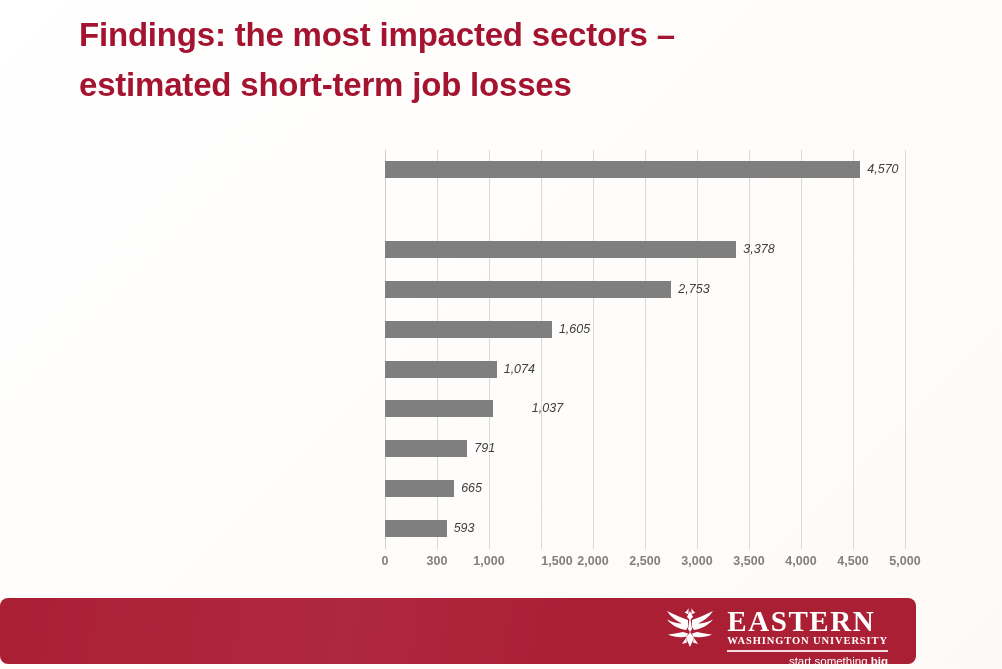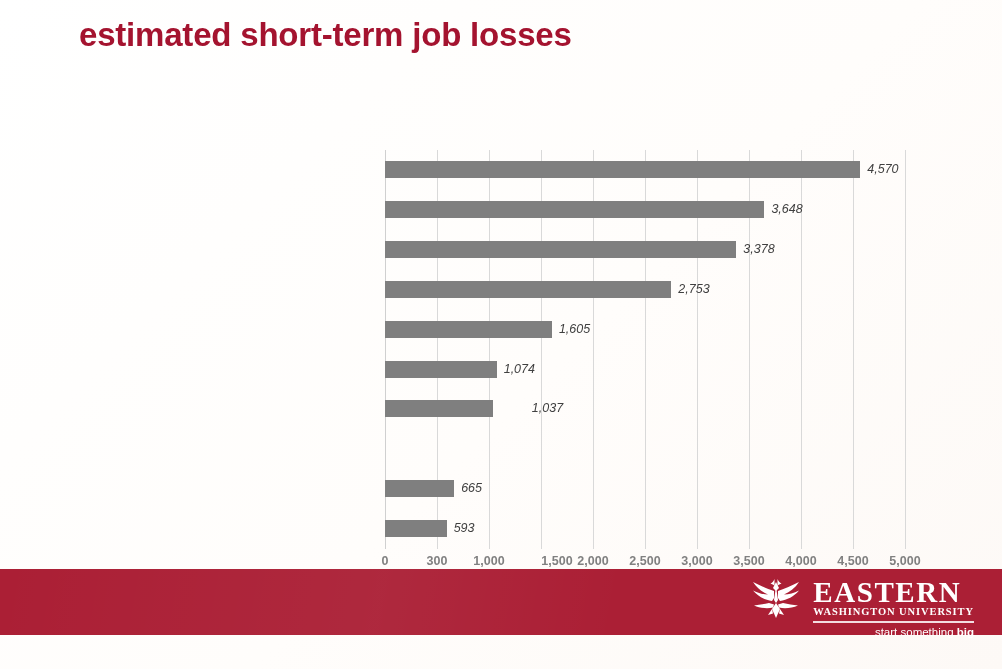--- a/index.html
+++ b/index.html
@@ -96,24 +96,25 @@
     font-weight: bold;
     color: #808080;
     transform: translateX(-50%);
     white-space: nowrap;
   }
 
   
   .footer {
     position: absolute;
     left: 0;
-    top: 569px;
-    width: 1002px;
+    top: 598px;
+    width: 916px;
     height: 66px;
     background: #ab1f35;
+    border-radius: 8px;
   }
   .footer-sheen {
     position: absolute;
     inset: 0;
     background: linear-gradient(100deg, rgba(255,255,255,0.00) 0%, rgba(255,255,255,0.045) 38%, rgba(255,255,255,0.00) 62%);
   }
 
   .logo {
     position: absolute;
     right: 28px;
@@ -160,63 +161,64 @@
     white-space: nowrap;
   }
   .logo-tag b { font-weight: bold; }
 </style>
 </head>
 <body>
 
 <div class="slide">
 
   <div class="title">
+    <span class="title-line">Findings: the most impacted sectors –</span>
     <span class="title-line">estimated short-term job losses</span>
   </div>
 
   <div class="chart">
     <div class="plot" id="plot">
         <div class="gridline axis0" style="left: 0px;"></div>
         <div class="gridline" style="left: 52px;"></div>
         <div class="gridline" style="left: 104px;"></div>
         <div class="gridline" style="left: 156px;"></div>
         <div class="gridline" style="left: 208px;"></div>
         <div class="gridline" style="left: 260px;"></div>
         <div class="gridline" style="left: 312px;"></div>
         <div class="gridline" style="left: 364px;"></div>
         <div class="gridline" style="left: 416px;"></div>
         <div class="gridline" style="left: 468px;"></div>
         <div class="gridline" style="left: 520px;"></div>
         <div class="row" style="top: 0px; height: 39.9px;">
           <div class="bar" style="width: 475.28px; background: rgb(127, 127, 127);"></div>
           <div class="bar-value" style="left: 482.28px;">4,570</div>
         </div>
-        <div class="row" style="top: 39.9px; height: 39.9px;">
-          <div class="bar" style="width: 379.392px; background: rgb(127, 127, 127);"></div>
-          <div class="bar-value" style="left: 386.392px;">3,648</div>
-        </div>
         <div class="row" style="top: 79.8px; height: 39.9px;">
           <div class="bar" style="width: 351.312px; background: rgb(127, 127, 127);"></div>
           <div class="bar-value" style="left: 358.312px;">3,378</div>
         </div>
         <div class="row" style="top: 119.7px; height: 39.9px;">
           <div class="bar" style="width: 286.312px; background: rgb(127, 127, 127);"></div>
           <div class="bar-value" style="left: 293.312px;">2,753</div>
         </div>
         <div class="row" style="top: 159.6px; height: 39.9px;">
           <div class="bar" style="width: 166.92px; background: rgb(127, 127, 127);"></div>
           <div class="bar-value" style="left: 173.92px;">1,605</div>
         </div>
         <div class="row" style="top: 199.5px; height: 39.9px;">
           <div class="bar" style="width: 111.696px; background: rgb(127, 127, 127);"></div>
           <div class="bar-value" style="left: 118.696px;">1,074</div>
         </div>
         <div class="row" style="top: 239.4px; height: 39.9px;">
           <div class="bar" style="width: 107.848px; background: rgb(127, 127, 127);"></div>
           <div class="bar-value" style="left: 114.848px; margin-left: 32px;">1,037</div>
+        </div>
+        <div class="row" style="top: 279.3px; height: 39.9px;">
+          <div class="bar" style="width: 82.264px; background: rgb(127, 127, 127);"></div>
+          <div class="bar-value" style="left: 89.264px;">791</div>
         </div>
         <div class="row" style="top: 319.2px; height: 39.9px;">
           <div class="bar" style="width: 69.16px; background: rgb(127, 127, 127);"></div>
           <div class="bar-value" style="left: 76.16px;">665</div>
         </div>
         <div class="row" style="top: 359.1px; height: 39.9px;">
           <div class="bar" style="width: 61.672px; background: rgb(127, 127, 127);"></div>
           <div class="bar-value" style="left: 68.672px;">593</div>
         </div>
         <div class="tick-label" style="left: 0px;">0</div>

